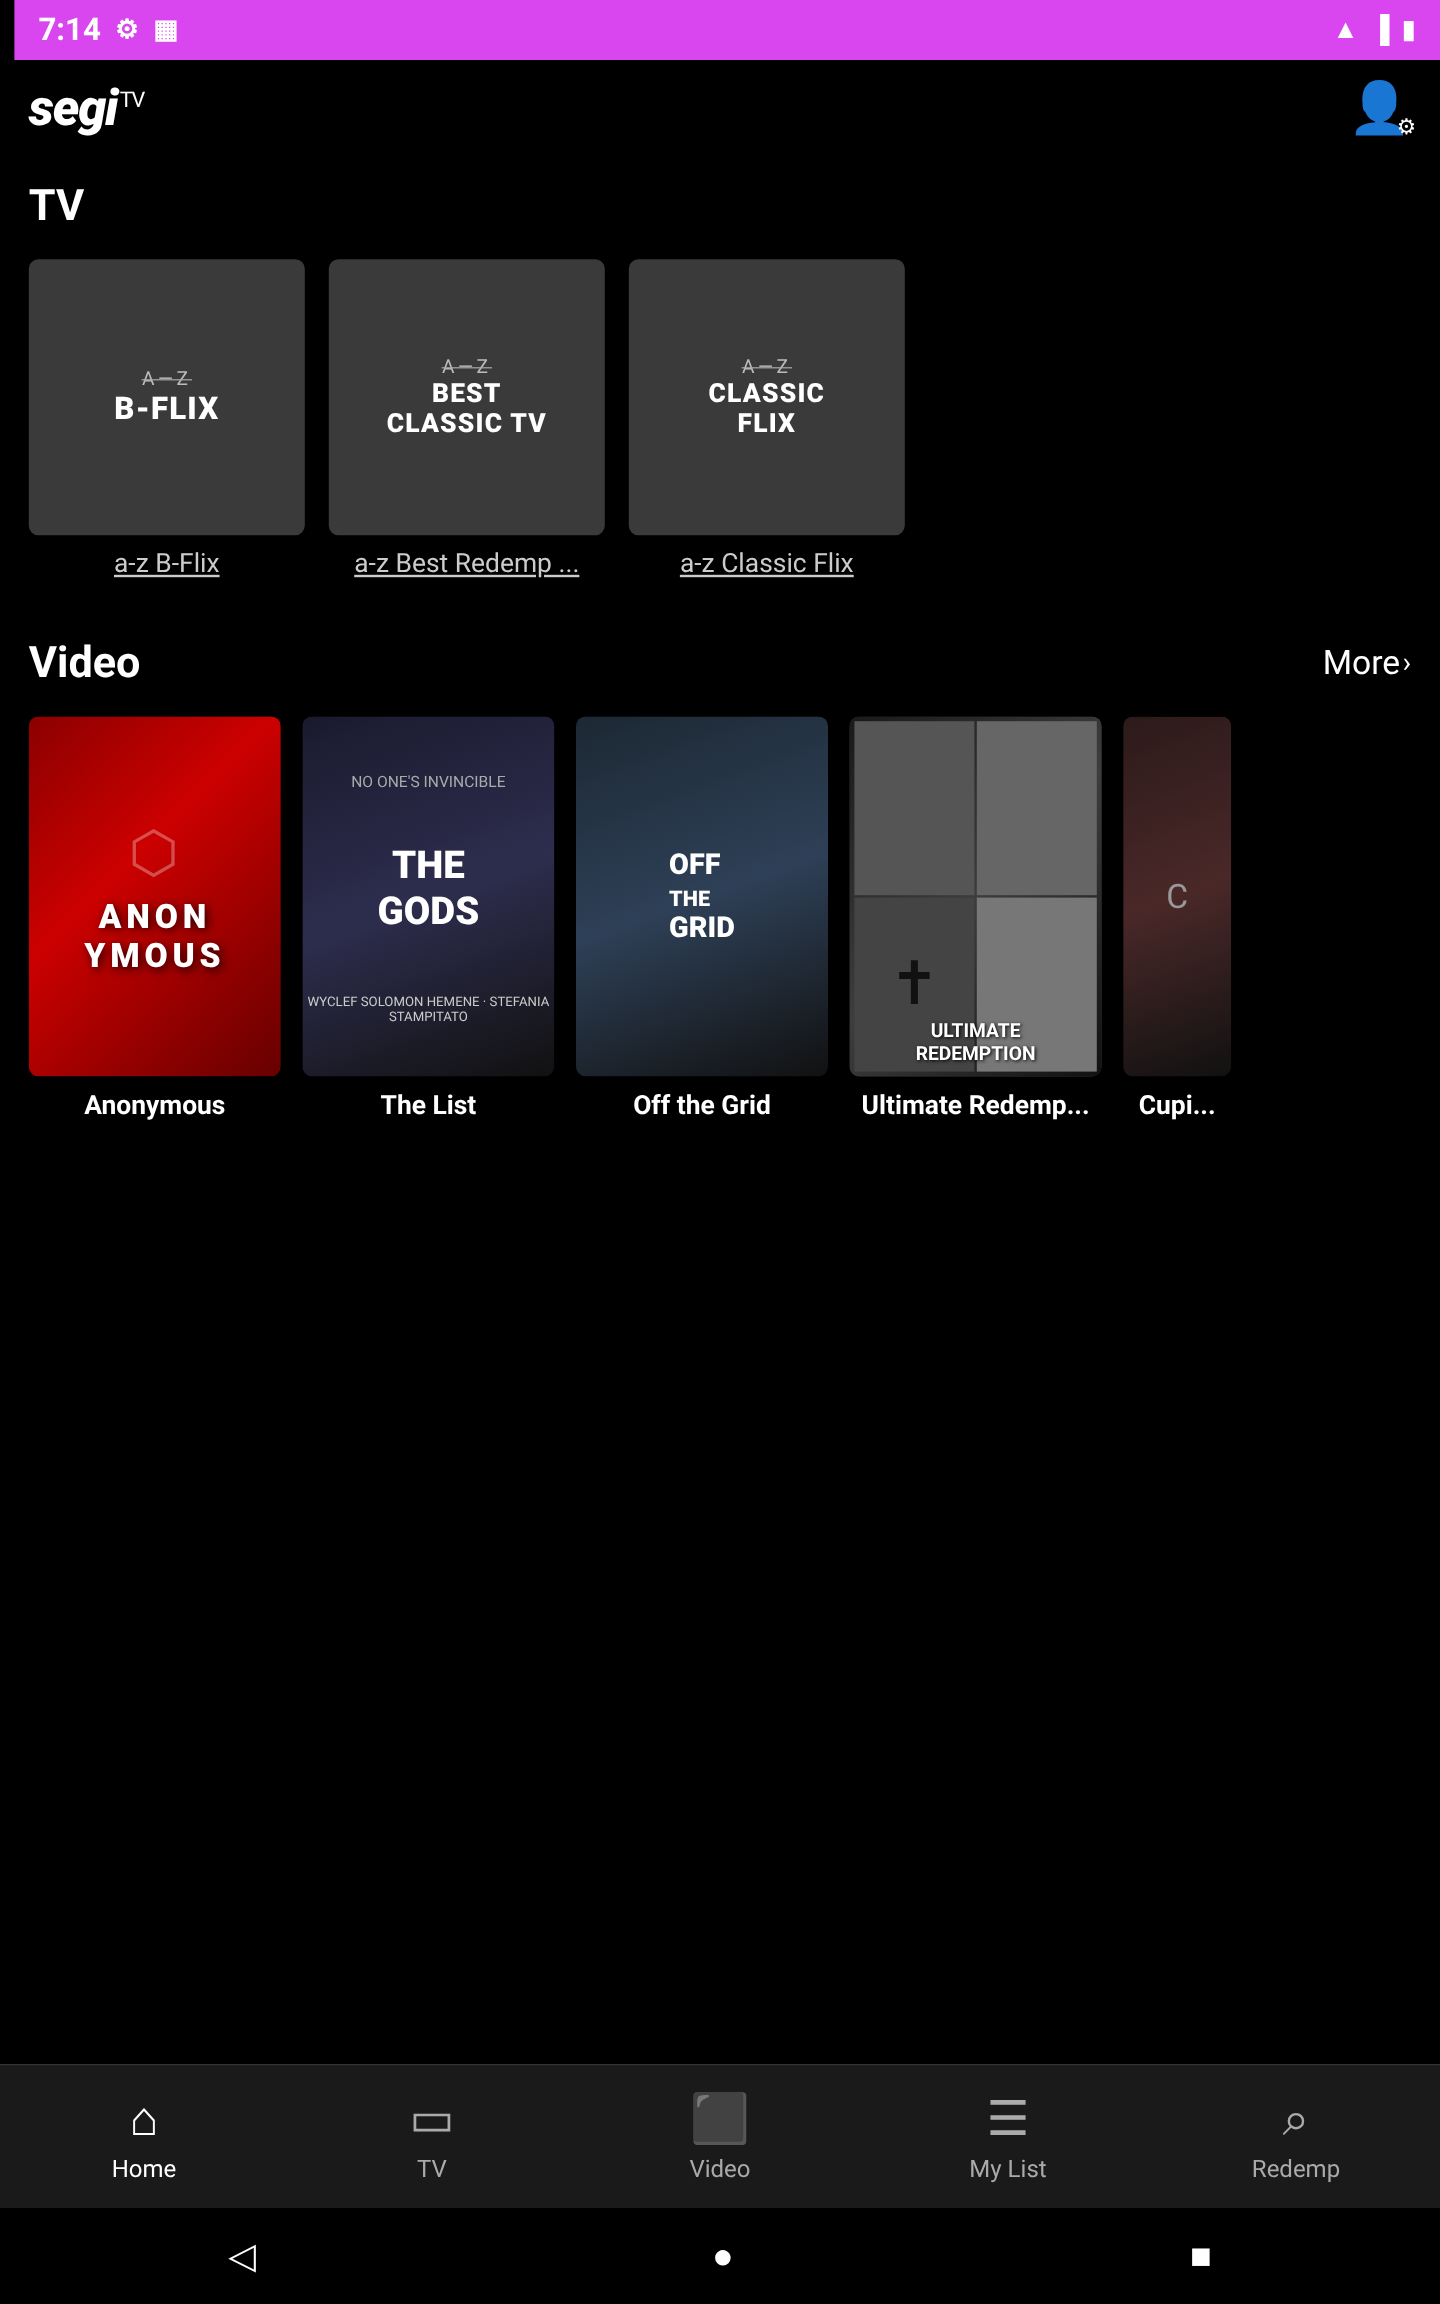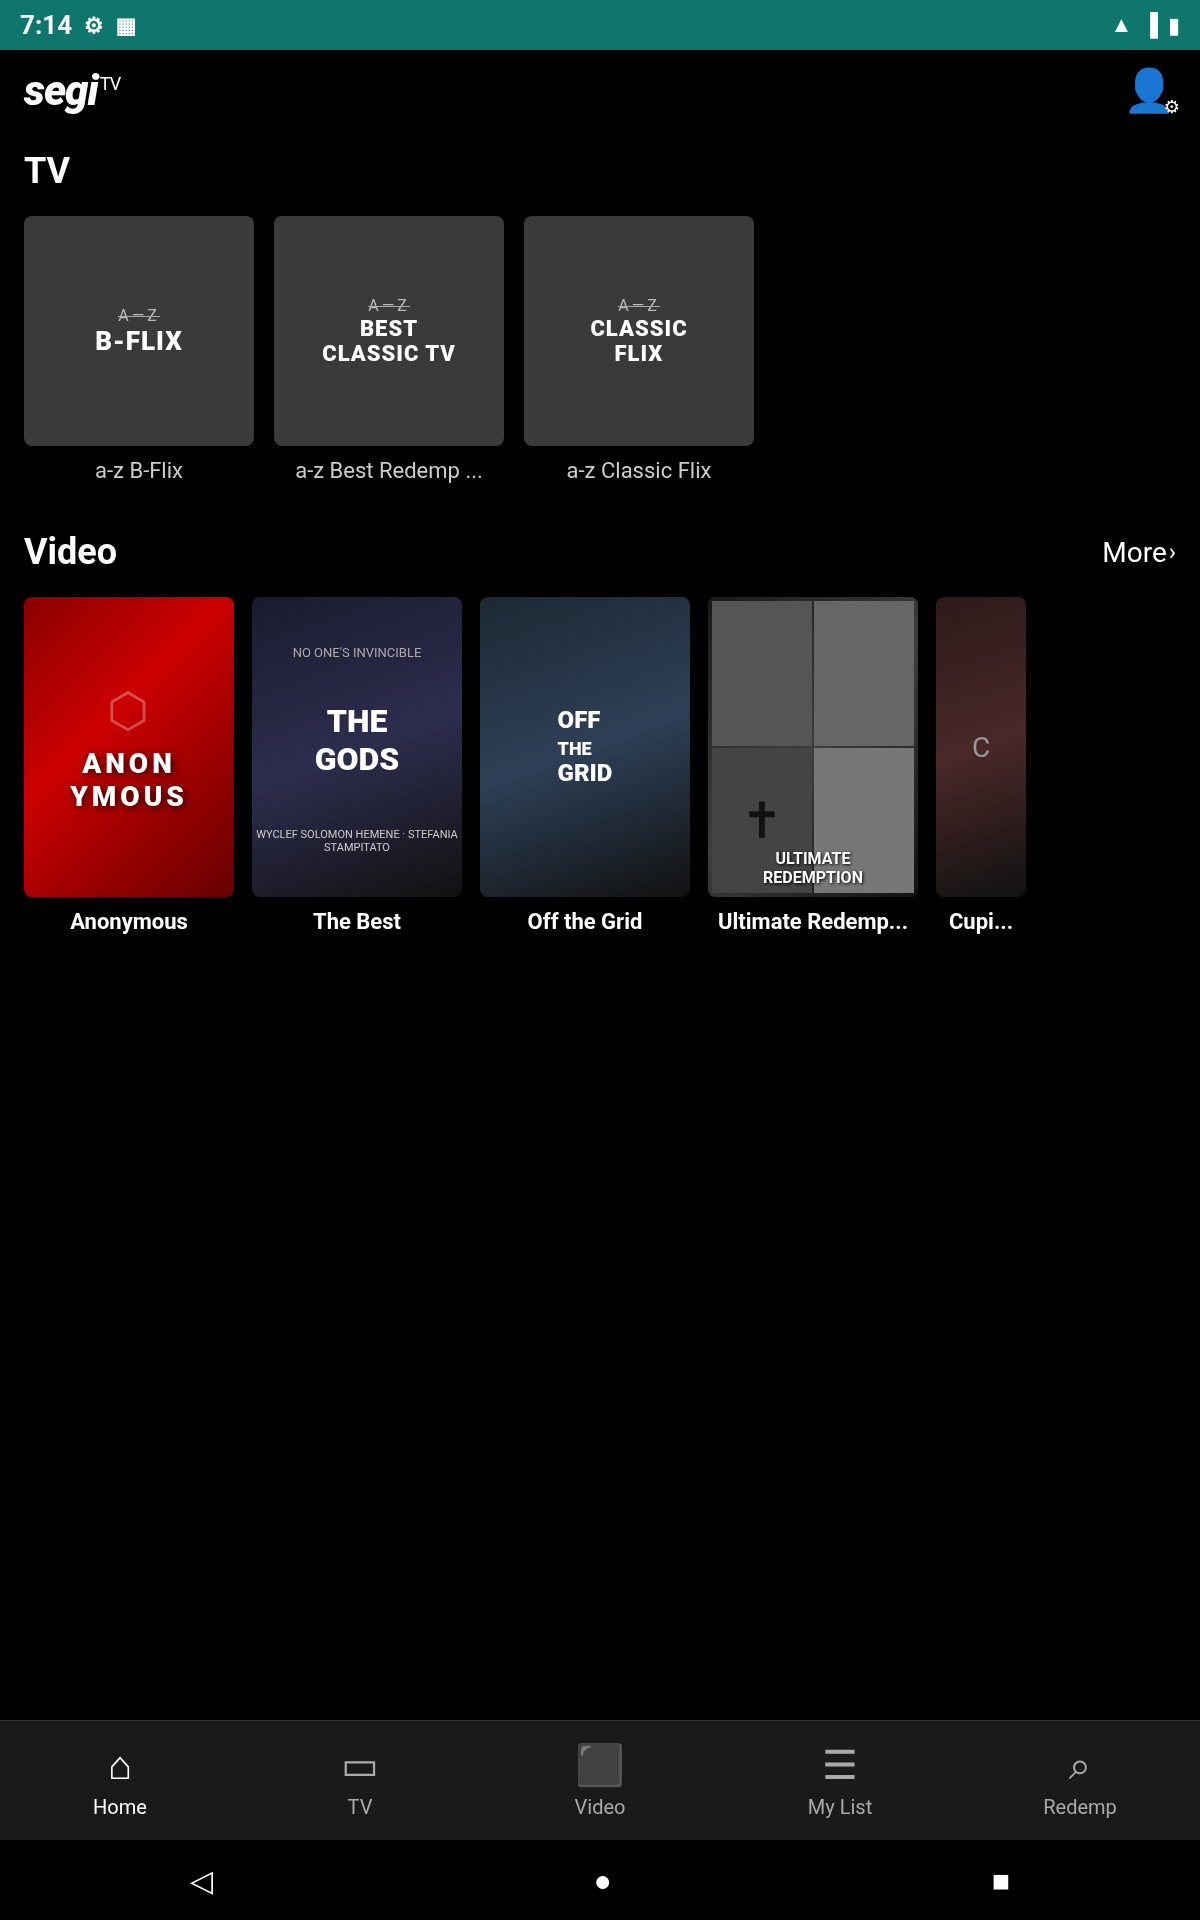--- a/index.html
+++ b/index.html
@@ -9,25 +9,26 @@
       background: #000;
       color: #fff;
       font-family: 'Roboto', Arial, sans-serif;
       overflow: hidden;
       position: relative;
     }
 
     
     .status-bar {
       height: 50px;
-      background: #0f766e;
+      background: #d946ef;
       display: flex;
       align-items: center;
       justify-content: space-between;
       padding: 0 20px;
+      margin-left: 12px;
     }
     .status-left {
       display: flex;
       align-items: center;
       gap: 12px;
       font-size: 26px;
       font-weight: bold;
     }
     .status-right {
       display: flex;
@@ -123,20 +124,21 @@
       text-align: center;
       line-height: 1.1;
       letter-spacing: 1px;
       text-transform: uppercase;
     }
     .tv-card-label {
       font-size: 22px;
       color: #ccc;
       margin-top: 12px;
       text-align: center;
+      text-decoration: underline;
     }
 
     
     .video-section {
       margin-bottom: 48px;
     }
     .video-cards {
       display: flex;
       gap: 18px;
       overflow: hidden;
@@ -415,21 +417,21 @@
       </div>
 
       <div class="video-card">
         <div class="video-card-thumb">
           <div class="poster-thegods">
             <span class="gods-sub" style="font-size:13px;color:#aaa;">NO ONE'S INVINCIBLE</span>
             <span class="gods-title">THE<br>GODS</span>
             <span class="gods-sub" style="margin-top:8px;">WYCLEF SOLOMON HEMENE · STEFANIA STAMPITATO</span>
           </div>
         </div>
-        <span class="video-card-label">The Best</span>
+        <span class="video-card-label">The List</span>
       </div>
 
       <div class="video-card">
         <div class="video-card-thumb">
           <div class="poster-offgrid">
             <span class="offgrid-title" style="font-size:24px;font-weight:900;line-height:1.1;">OFF<br><span style="font-size:18px;">THE</span><br>GRID</span>
           </div>
         </div>
         <span class="video-card-label">Off the Grid</span>
       </div>

